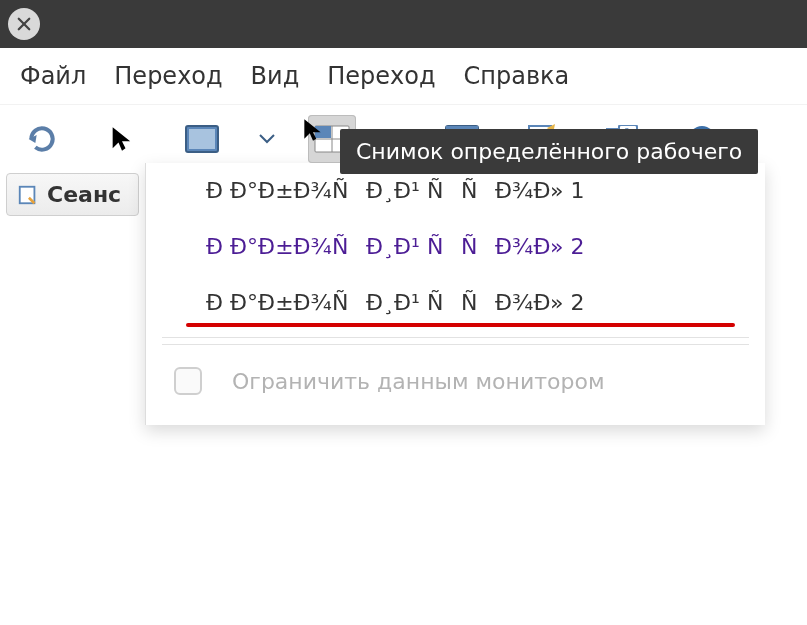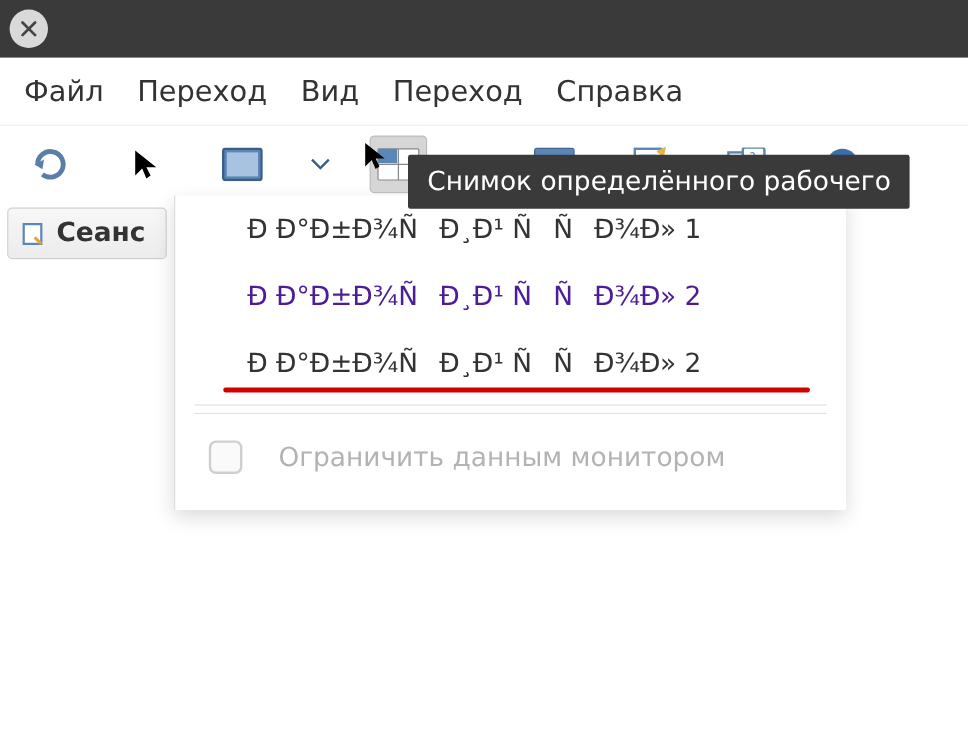--- a/index.html
+++ b/index.html
@@ -31,21 +31,21 @@
     display: flex;
     gap: 28px;
     padding: 14px 20px 14px 20px;
     font-size: 24px;
     color: #333;
     border-bottom: 1px solid rgba(0,0,0,0.05);
   }
   .menubar span { cursor: pointer; }
   .toolbar {
     display: flex;
-    align-items: center;
+    align-items: flex-end;
     gap: 32px;
     padding: 6px 18px;
     height: 64px;
     position: relative;
   }
   .tbbtn {
     width: 48px; height: 48px;
     display: flex; align-items: center; justify-content: center;
     border-radius: 4px;
     position: relative;
@@ -92,21 +92,21 @@
     border: 1px solid #cfcfcf;
     border-radius: 4px;
     padding: 8px 10px;
     font-size: 22px;
     font-weight: 600;
   }
   .side-tab .icon { width: 22px; height: 22px; }
   .dropdown {
     margin-top: -6px;
     margin-left: 0;
-    width: 560px;
+    width: 620px;
     background: #fff;
     border-left: 1px solid #ddd;
     box-shadow: 0 6px 16px rgba(0,0,0,0.15);
     padding-bottom: 14px;
   }
   .dd-item {
     padding: 14px 28px 14px 60px;
     font-size: 22px;
     color: #333;
     position: relative;

